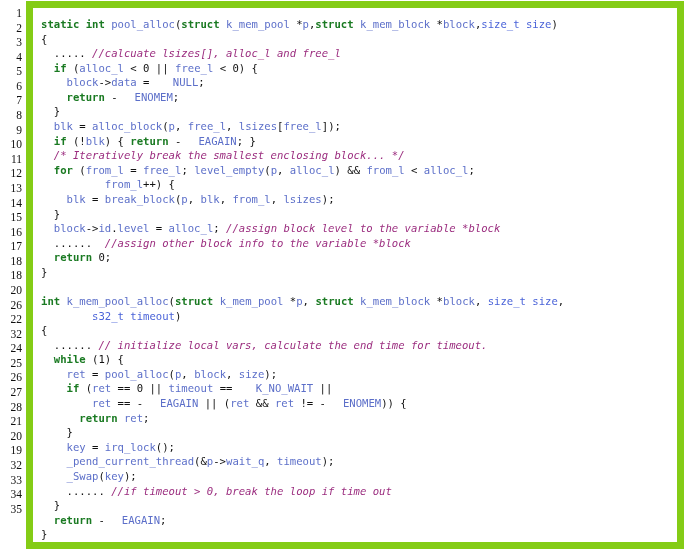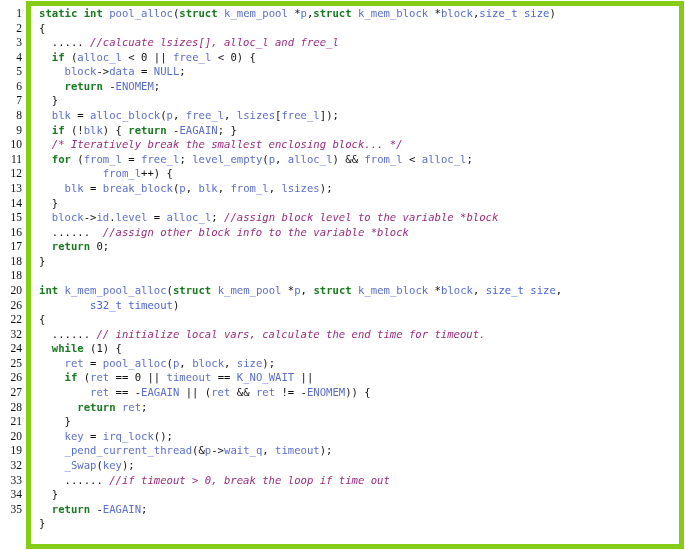--- a/index.html
+++ b/index.html
@@ -43,24 +43,24 @@
     height: 14.58px;
     padding-right: 4px;
     white-space: pre;
   }
 
   
   .code-frame {
     flex: 1 1 auto;
     align-self: stretch;
     margin: 1px 1px 1px 0;
-    border: 5px solid #84cc16;
+    border: 7px solid #84cc16;
     background: #ffffff;
     box-sizing: border-box;
-    padding: 0 0 5px 8px;
+    padding: 9px 0 5px 8px;
     overflow: hidden;
   }
 
   .code {
     font-family: "DejaVu Sans Mono", monospace;
     font-size: 10.6px;
     line-height: 14.58px;
     white-space: pre;
     color: #111111;
     letter-spacing: 0px;
@@ -68,21 +68,21 @@
   .code .row {
     display: block;
     height: 14.58px;
     white-space: pre;
   }
 
   
   .kw   { color: #1a7a22; font-weight: bold; }   
   .id   { color: #5c6fc9; }                      
   .id2  { color: #4a63d8; }                      
-  .cnst { color: #5c6fc9; }                      
+  .cnst { color: #5c6fc9; margin-left: 17px; }                      
   .cm   { color: #9b2d7f; font-style: italic; }  
   .pl   { color: #111111; }                      
 </style>
 </head>
 <body>
 
 <div id="listing">
 
   <div class="gutter">
       <span class="ln">1</span>

